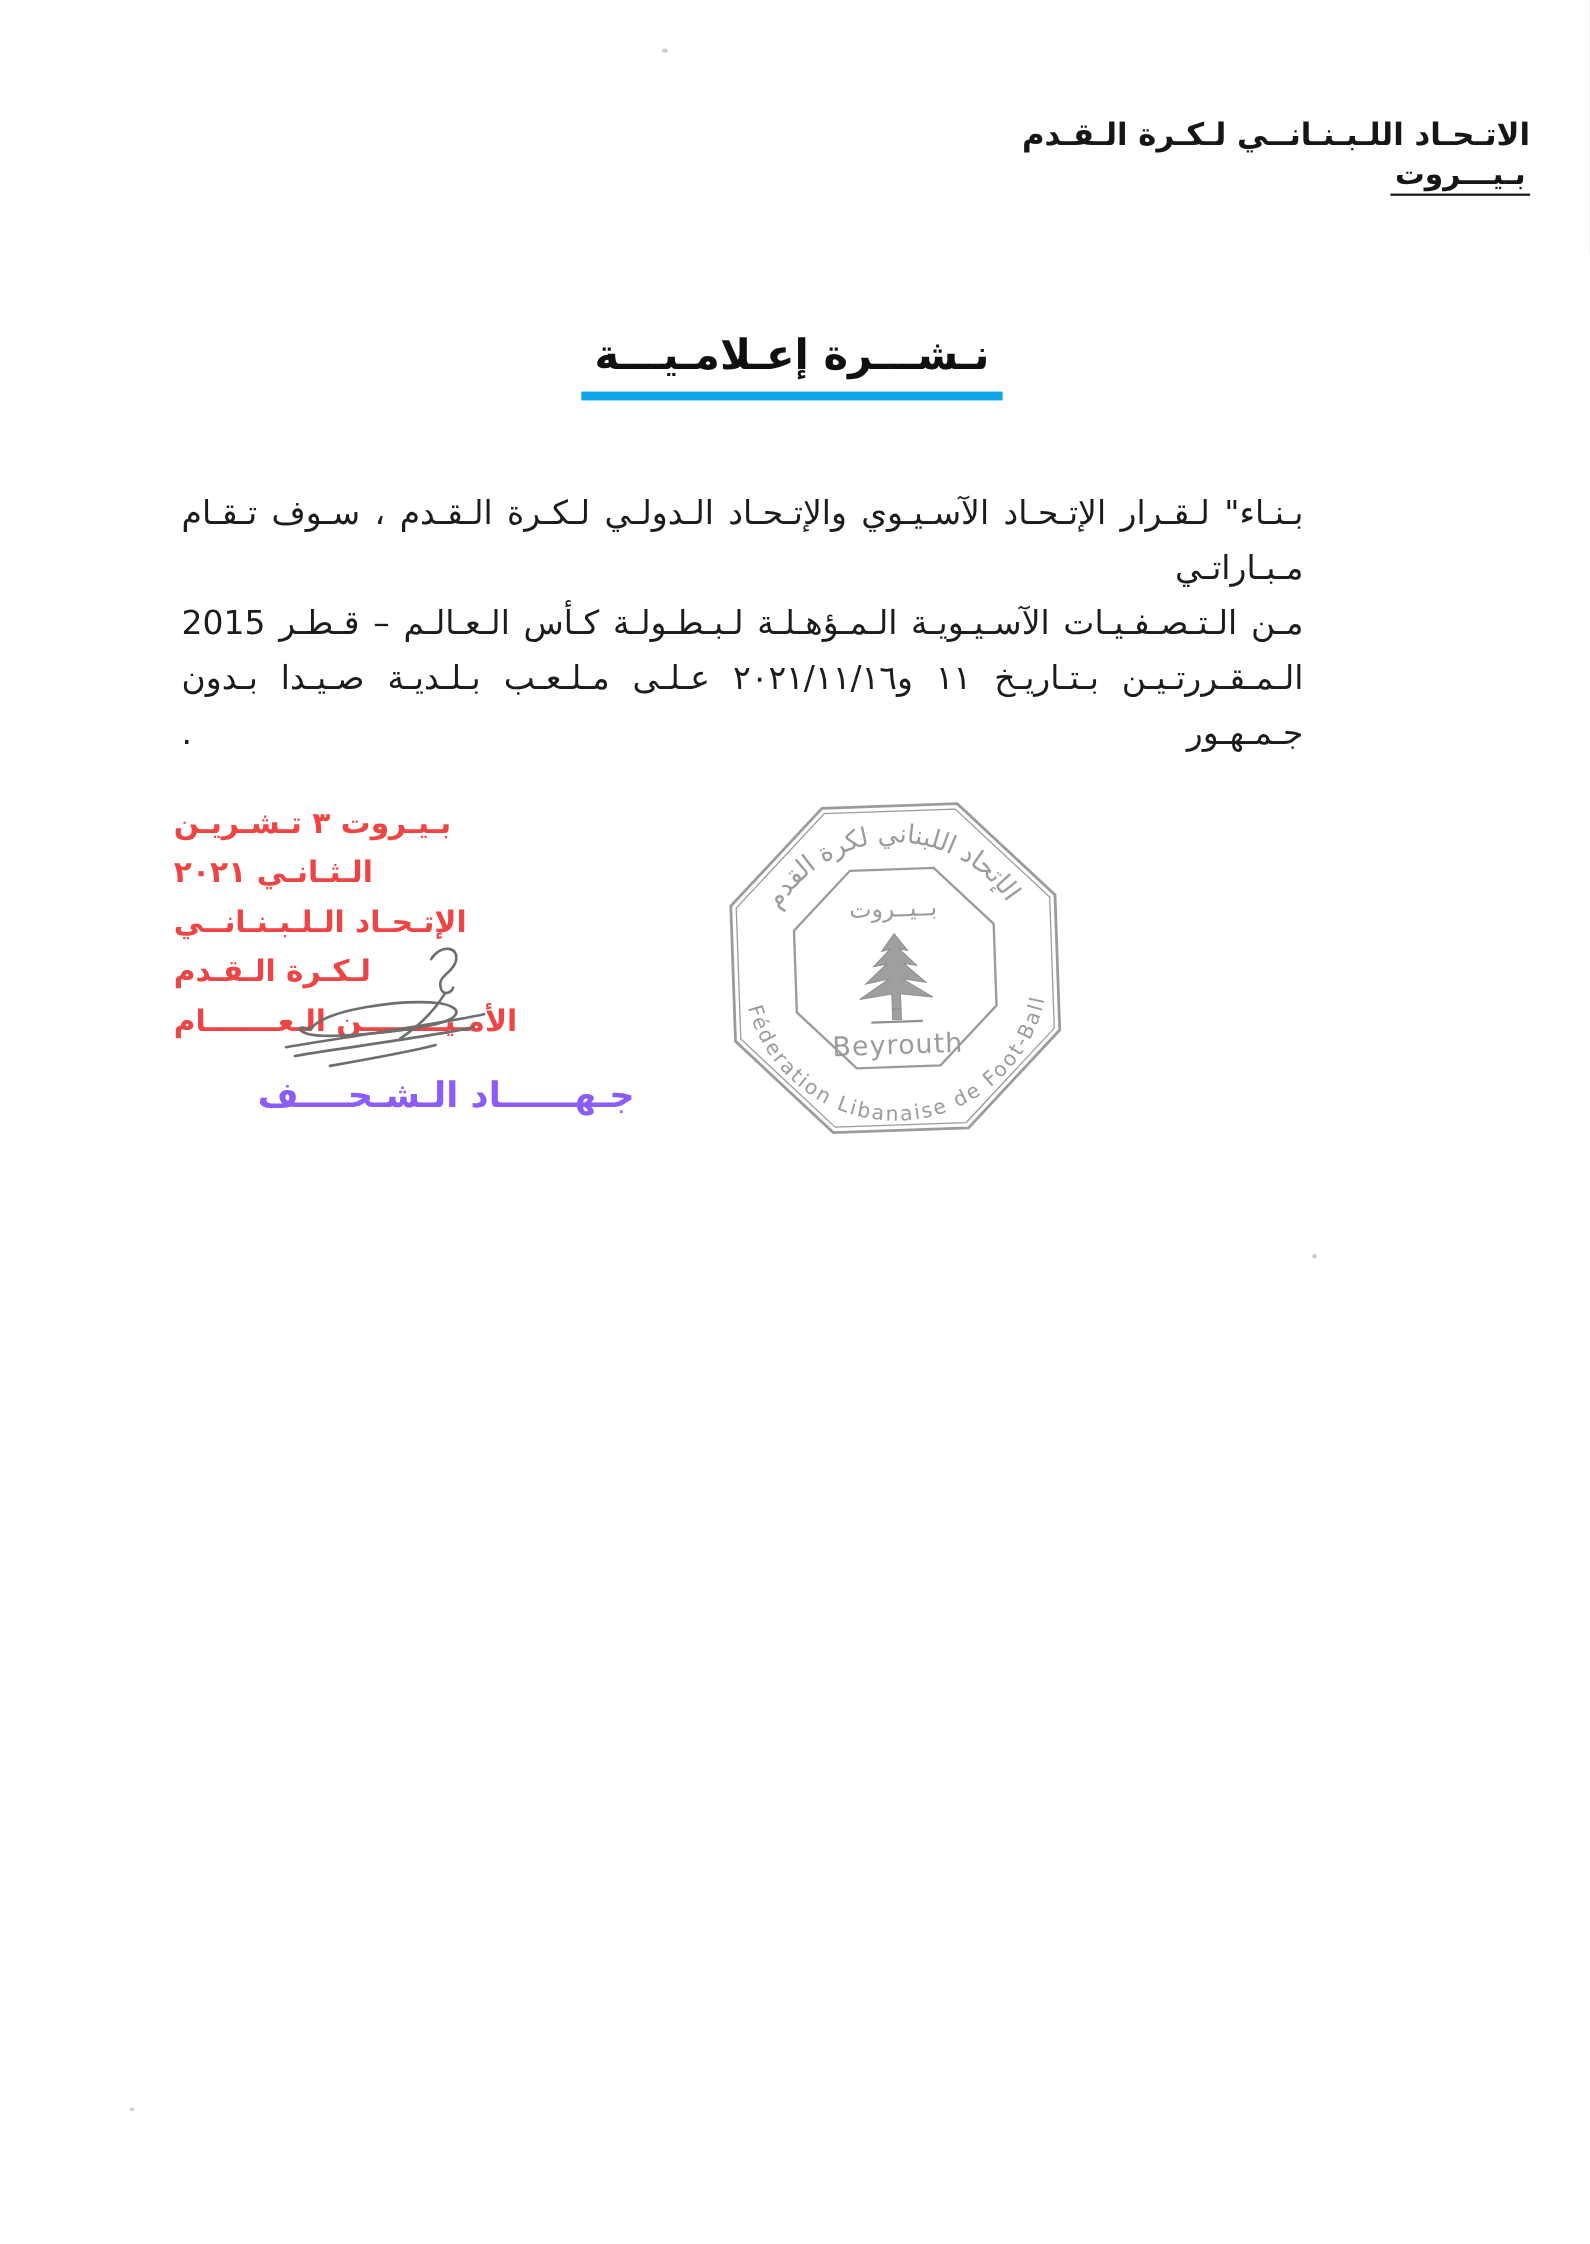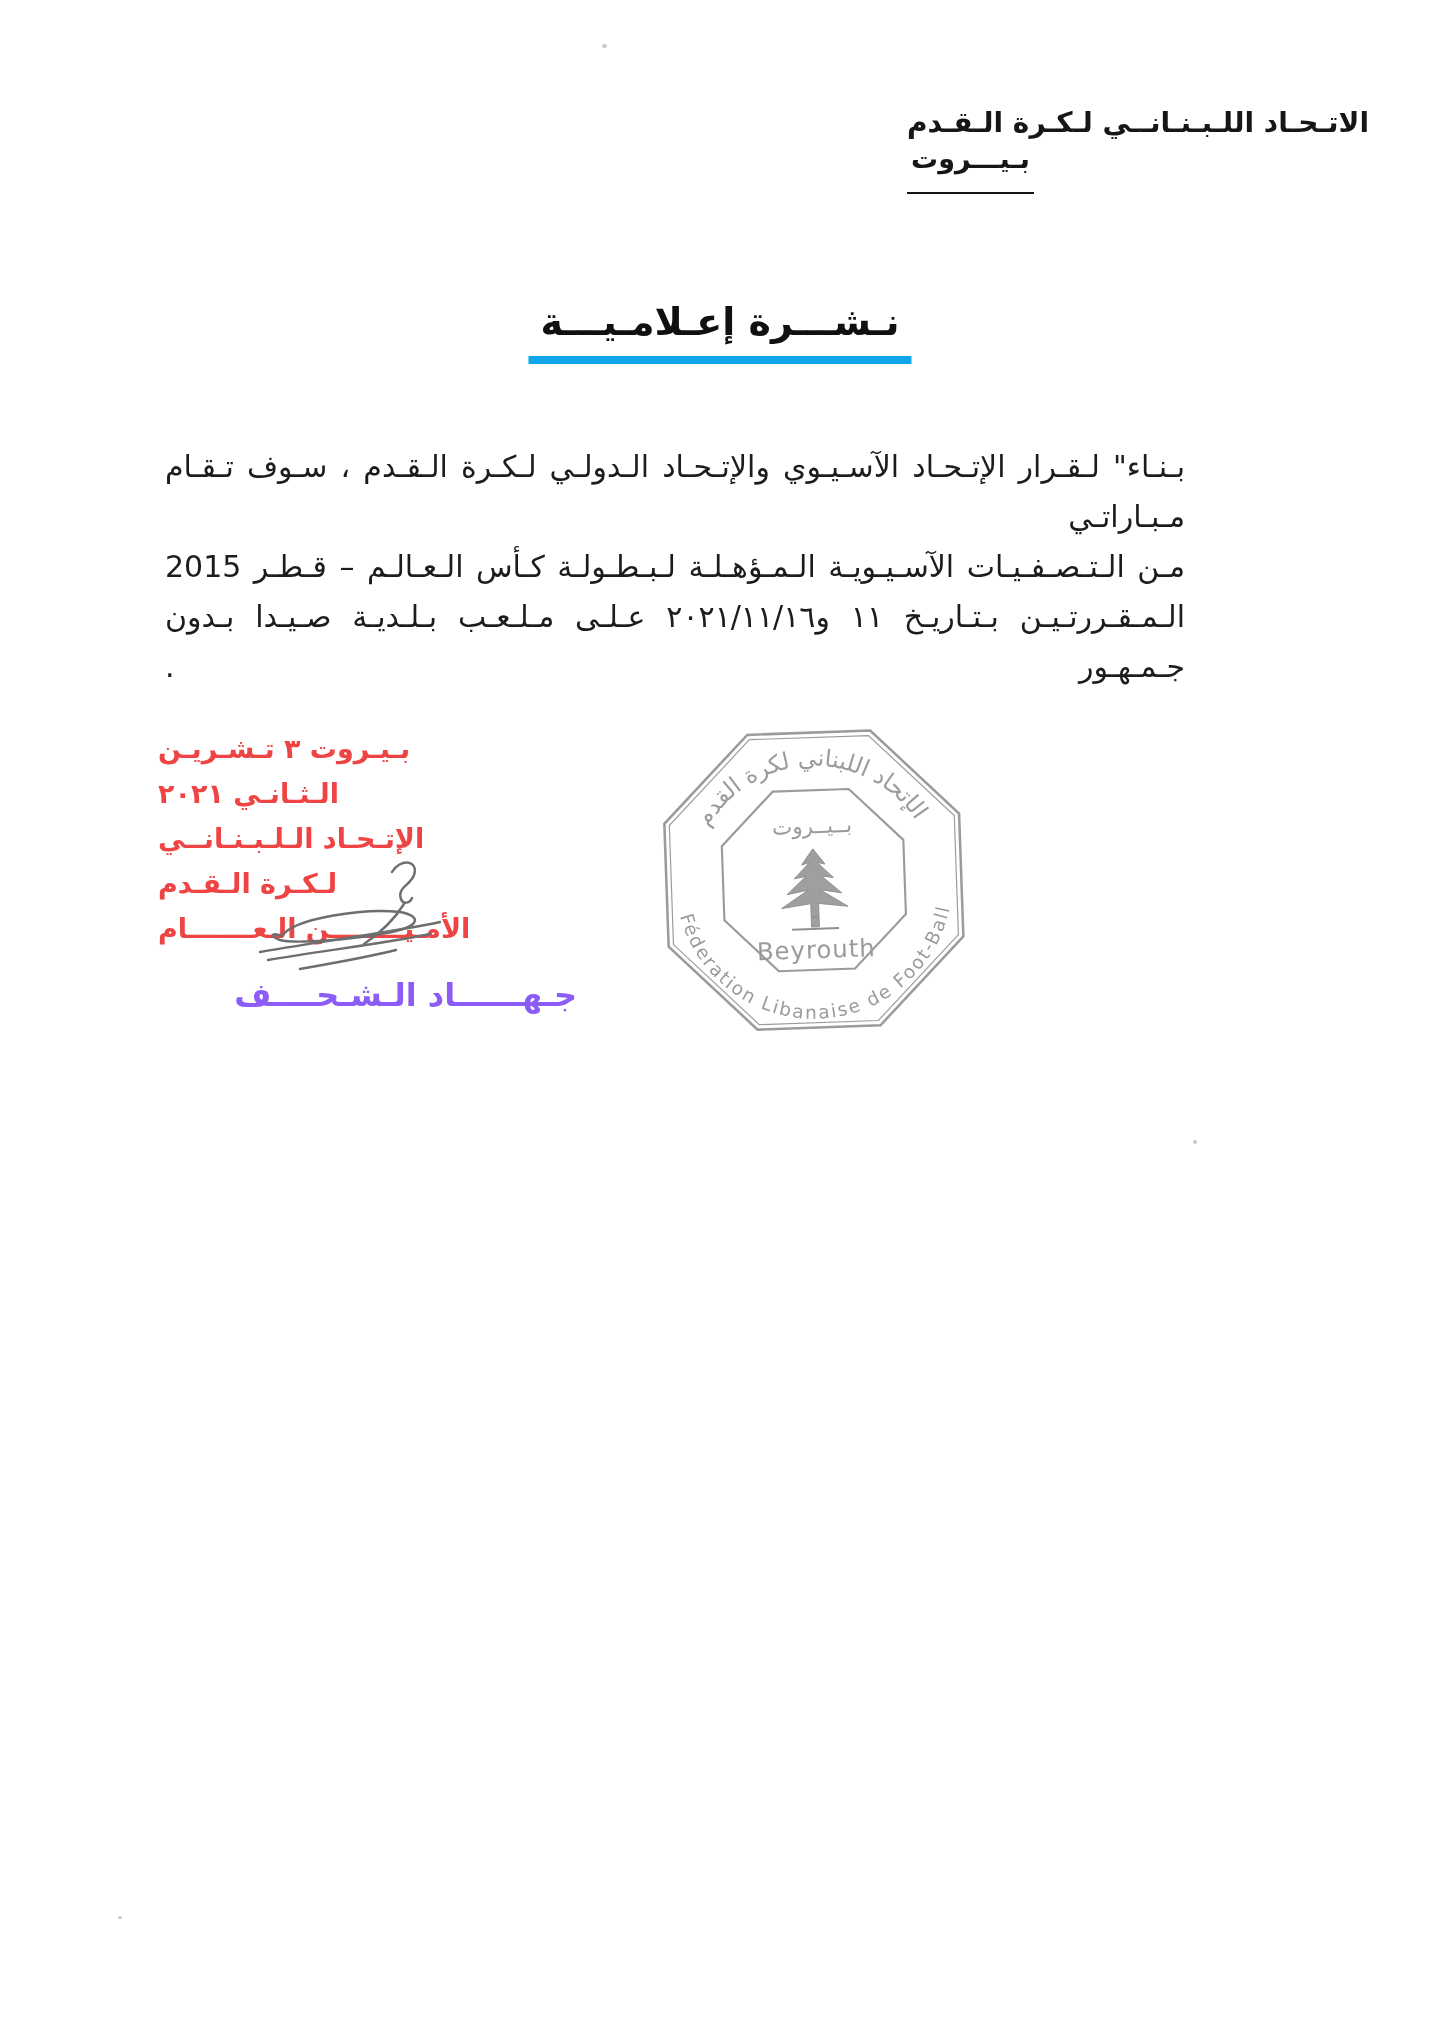--- a/index.html
+++ b/index.html
@@ -10,39 +10,39 @@
     margin: 0 auto;
     background: #ffffff;
     overflow: hidden;
     font-family: "DejaVu Sans", sans-serif;
     color: #1e1e1e;
   }
   
   .letterhead {
     position: absolute;
     top: 106px;
-    right: 76px;
+    right: 54px;
     direction: rtl;
-    text-align: left;
+    text-align: right;
     color: #161616;
   }
   .letterhead .org {
     font-size: 28px;
     font-weight: 700;
     letter-spacing: 1px;
     white-space: nowrap;
   }
   .letterhead .city {
     display: inline-block;
     margin-top: 4px;
     font-size: 27px;
     font-weight: 700;
     letter-spacing: 2px;
     border-bottom: 2.5px solid #161616;
-    padding: 0 4px 18px 4px;
+    padding: 0 4px 2px 4px;
   }
   
   .title {
     position: absolute;
     top: 300px;
     left: 720px;
     transform: translateX(-50%);
     direction: rtl;
     font-size: 38px;
     font-weight: 700;

